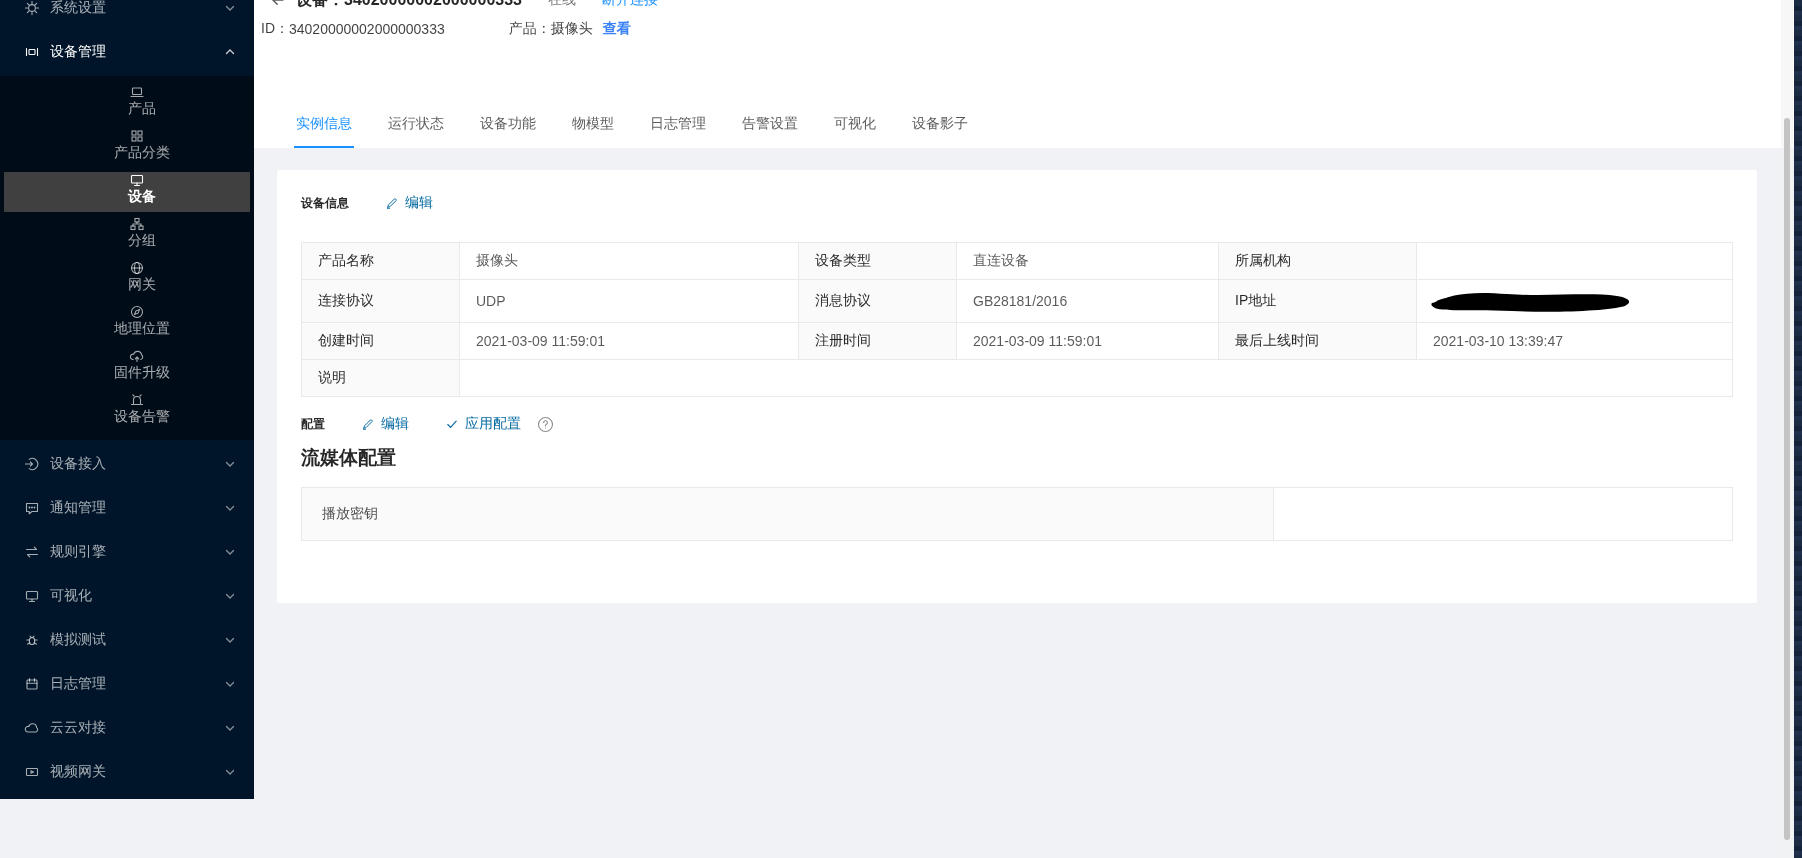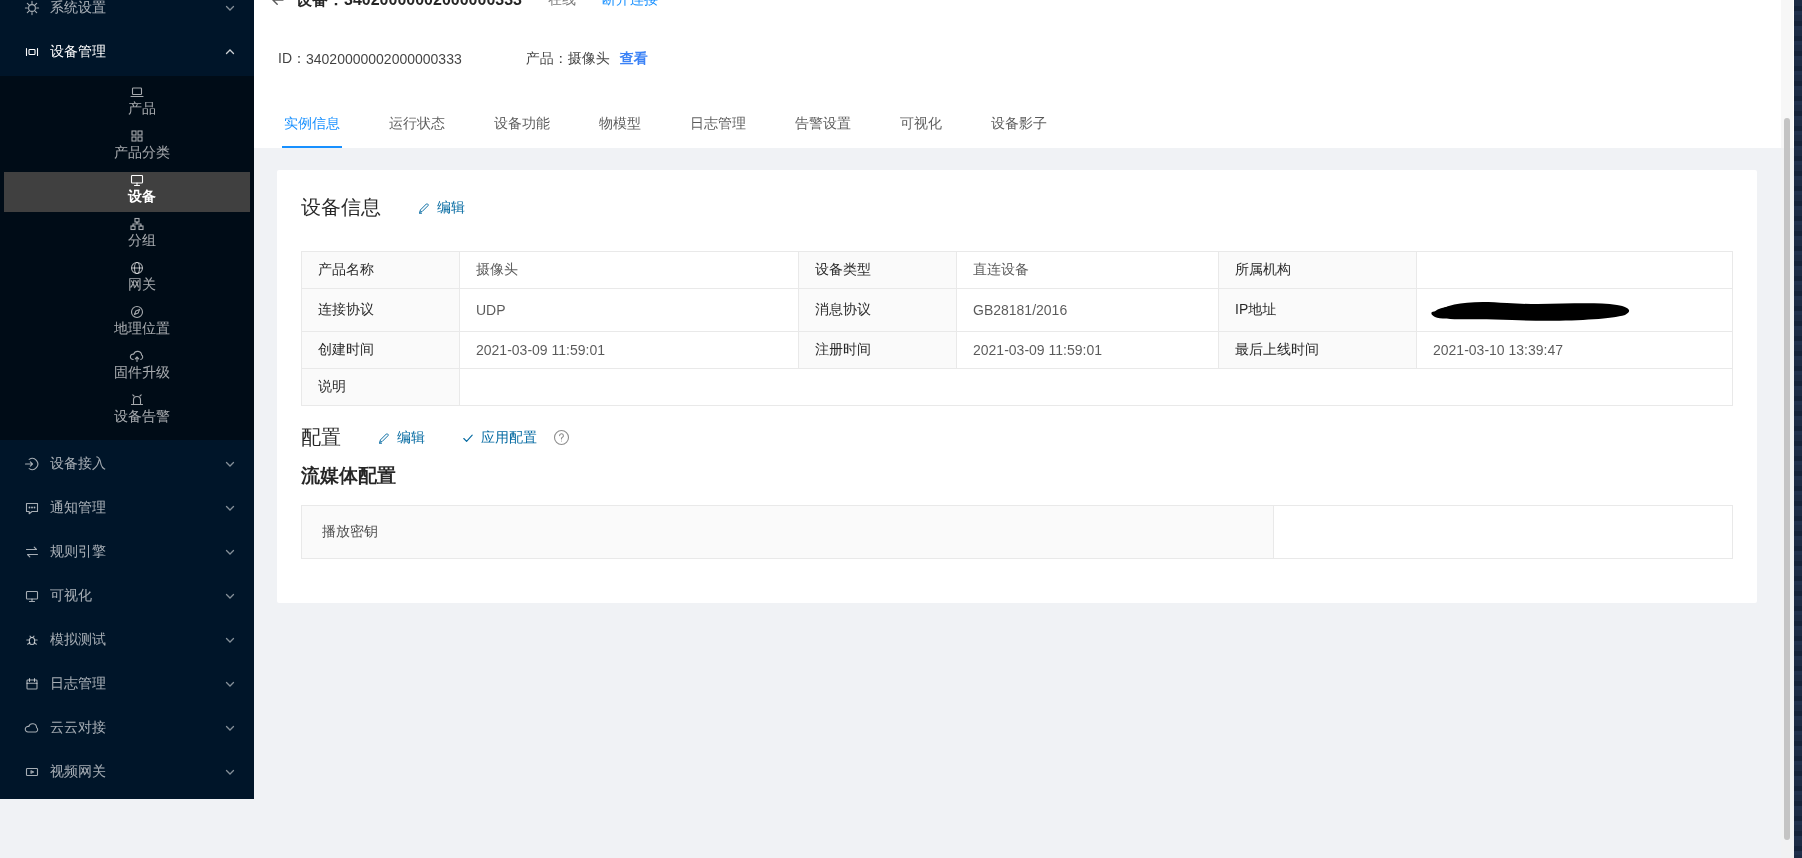--- a/index.html
+++ b/index.html
@@ -19,34 +19,34 @@
   .submenu .menu-item.selected { background:#404040; color:#fff; margin:4px 4px;font-weight:bold; }
 
   
   .main { flex:1; display:flex; flex-direction:column; min-width:0; background:#f0f2f5; position:relative; }
   .header { background:#fff; height:148px; flex-shrink:0; position:relative; overflow:hidden; }
   .title-row { display:flex; align-items:center; height:40px; margin-top:-20px; padding-left:16px; }
   .back { width:16px; height:16px; color:rgba(0,0,0,0.65); margin-right:10px; }
   .dev-title { font-size:16px; font-weight:bold; color:rgba(0,0,0,0.85); }
   .dev-status { margin-left:26px; color:rgba(0,0,0,0.55); }
   .dev-action { margin-left:26px; color:#1890ff; cursor:pointer; }
-  .id-row { margin-top:30px; padding-left:24px; display:flex; align-items:center; color:rgba(0,0,0,0.75); }
+  .id-row { padding-left:7px; display:flex; align-items:center; color:rgba(0,0,0,0.75); }
   .id-row .grp { display:flex; align-items:center; }
   .id-row .grp + .grp { margin-left:64px; }
   .link { color:#3b82f6; cursor:pointer;font-weight:bold; }
   .id-row .link { margin-left:10px; }
-  .tabs { position:absolute; bottom:0; left:4px; right:0; padding-left:24px; display:flex; gap:45px; }
+  .tabs { position:absolute; bottom:0; left:16px; right:0; padding-left:24px; display:flex; gap:32px; }
   .tab { padding:13px 2px; color:rgba(0,0,0,0.65); cursor:pointer; border-bottom:2px solid transparent; }
   .tab.active { color:#1890ff; border-bottom-color:#1890ff; }
 
   .content { flex:1; padding:22px 0 0 23px; }
   .card { width:1480px; height:433px; background:#fff; border-radius:2px; padding:24px; }
 
   .sec-head { display:flex; align-items:center; }
-  .sec-title { font-size:20px; font-weight:normal; color:rgba(0,0,0,0.85); }
+  .sec-title { font-size:12px; font-weight:bold; color:rgba(0,0,0,0.85); }
   .sec-link { display:flex; align-items:center; gap:6px; color:#0369a1; cursor:pointer; margin-left:36px; }
   .sec-link svg { width:14px; height:14px; }
   .q-icon { margin-left:16px; width:17px; height:17px; color:rgba(0,0,0,0.45); cursor:pointer; }
 
   
   .desc { margin-top:30px; display:grid; grid-template-columns:158px 339px 158px 262px 198px 1fr; border-top:1px solid #e9e9e9; border-left:1px solid #e9e9e9; }
   .desc > div { min-height:37px; padding:7px 16px; display:flex; align-items:center; border-right:1px solid #e9e9e9; border-bottom:1px solid #e9e9e9; }
   .desc .lbl { background:#fafafa; color:rgba(0,0,0,0.85); }
   .desc .val { color:rgba(0,0,0,0.65); }
   .desc .span5 { grid-column:span 5; }

